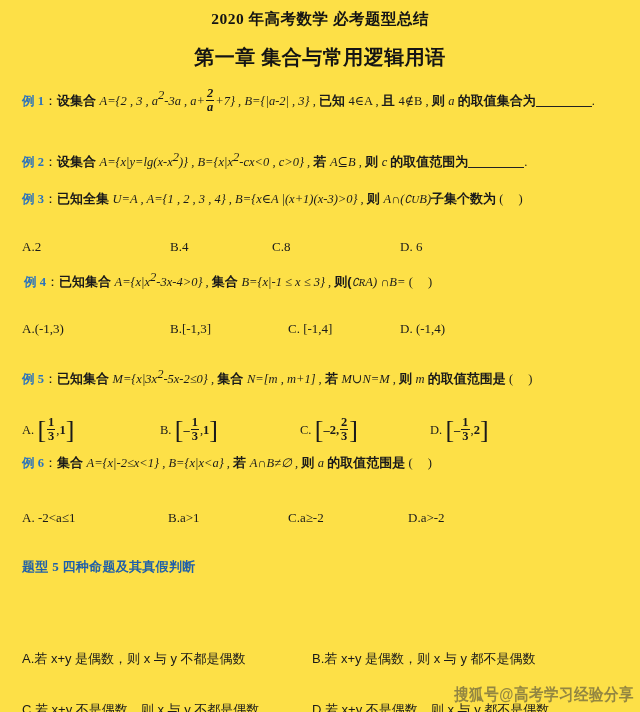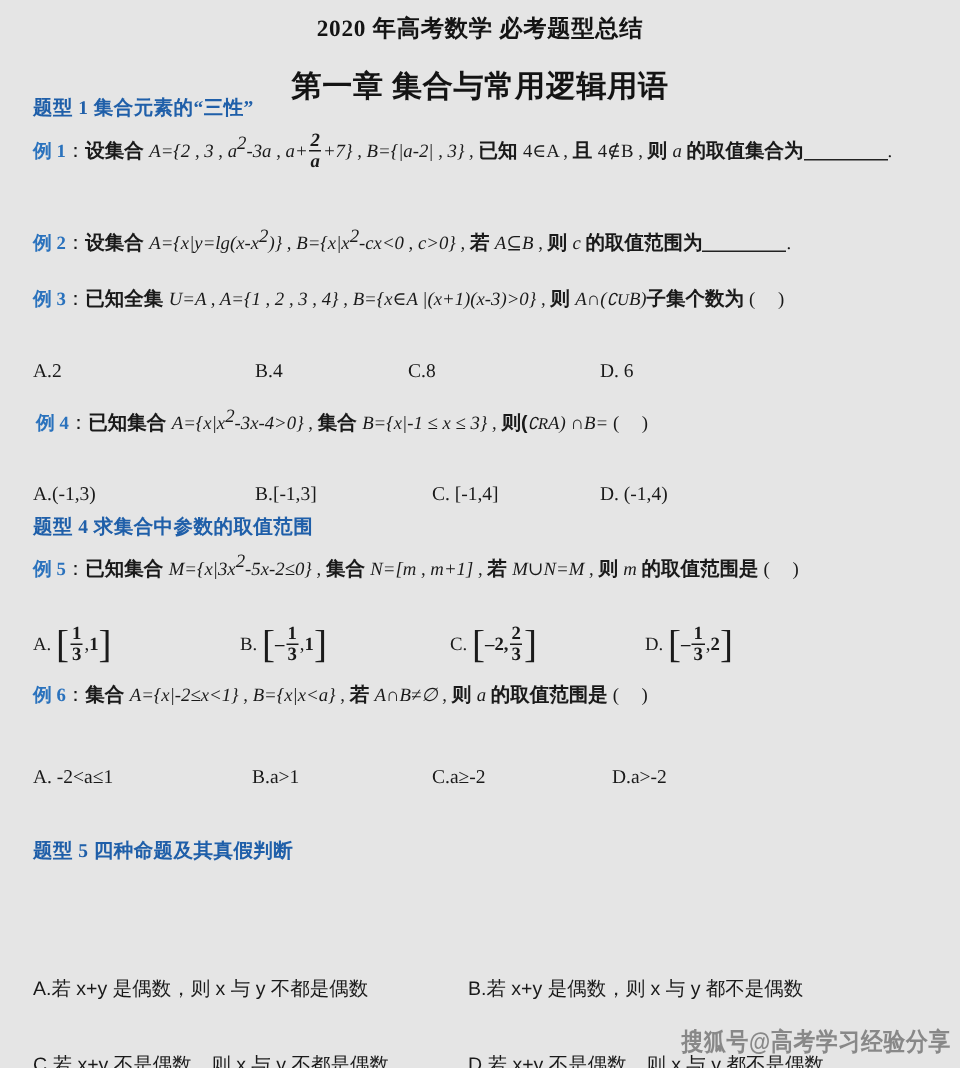--- a/index.html
+++ b/index.html
@@ -12,21 +12,21 @@
     height: 712px;
     font-family: "Liberation Serif", "DejaVu Serif", serif;
     color: #1a1a1a;
     position: relative;
     overflow: hidden;
   }
   .page {
     width: 640px;
     height: 712px;
     position: relative;
-    background: #e5e5e5;
+    background: #fde047;
     padding: 0;
     box-sizing: border-box;
   }
   
   .doc-title {
     text-align: center;
     font-weight: bold;
     font-size: 15.5px;
     letter-spacing: 0.5px;
     color: #141414;
@@ -155,21 +155,20 @@
   .abs { position: absolute; }
 </style>
 </head>
 <body>
 
 <div class="page">
 
   <div class="doc-title">2020 年高考数学  必考题型总结</div>
   <div class="chapter-title">第一章 集合与常用逻辑用语</div>
 
-  <div class="topic-head abs" style="top:63px;left:0;">题型 1  集合元素的“三性”</div>
 
   <div class="ex-line abs" style="top:88px;left:0;">
     <span class="ex-tag">例 1</span><span class="cjk" style="font-weight:normal">：</span><span class="cjk">设集合 </span><span class="mathit">A={2 , 3 , a</span><sup class="mathit">2</sup><span class="mathit">-3a , a+</span><span class="frac"><span class="num mathit">2</span><span class="den mathit">a</span></span><span class="mathit">+7} , </span><span class="mathit">B={|a-2| , 3} , </span><span class="cjk">已知 </span><span class="mathup">4∈A , </span><span class="cjk">且 </span><span class="mathup">4∉B , </span><span class="cjk">则 </span><span class="mathit">a </span><span class="cjk">的取值集合为</span><span class="blank-line"></span><span class="mathup">.</span>
   </div>
 
 
   <div class="ex-line abs" style="top:150px;left:0;">
     <span class="ex-tag">例 2</span><span class="cjk" style="font-weight:normal">：</span><span class="cjk">设集合 </span><span class="mathit">A={x|y=lg(x-x</span><sup class="mathit">2</sup><span class="mathit">)} , </span><span class="mathit">B={x|x</span><sup class="mathit">2</sup><span class="mathit">-cx&lt;0 , c&gt;0} , </span><span class="cjk">若 </span><span class="mathit">A⊆B , </span><span class="cjk">则 </span><span class="mathit">c </span><span class="cjk">的取值范围为</span><span class="blank-line"></span><span class="mathup">.</span>
   </div>
 
@@ -189,21 +188,20 @@
     <span class="ex-tag">例 4</span><span class="cjk" style="font-weight:normal">：</span><span class="cjk">已知集合 </span><span class="mathit">A={x|x</span><sup class="mathit">2</sup><span class="mathit">-3x-4&gt;0} , </span><span class="cjk">集合 </span><span class="mathit">B={x|-1 ≤ x ≤ 3} , </span><span class="cjk">则(</span><span class="sm mathit">∁R</span><span class="mathit">A) ∩B=</span>&nbsp;<span class="mathup paren-blank">(      )</span>
   </div>
 
   <div class="opt-row abs" style="top:308px;left:0;width:640px;">
     <span class="opt mathup" style="left:22px;">A.(-1,3)</span>
     <span class="opt mathup" style="left:170px;">B.[-1,3]</span>
     <span class="opt mathup" style="left:288px;">C. [-1,4]</span>
     <span class="opt mathup" style="left:400px;">D. (-1,4)</span>
   </div>
 
-  <div class="topic-head abs" style="top:342px;left:0;">题型 4  求集合中参数的取值范围</div>
 
   <div class="ex-line abs" style="top:367px;left:0;">
     <span class="ex-tag">例 5</span><span class="cjk" style="font-weight:normal">：</span><span class="cjk">已知集合 </span><span class="mathit">M={x|3x</span><sup class="mathit">2</sup><span class="mathit">-5x-2≤0} , </span><span class="cjk">集合 </span><span class="mathit">N=[m , m+1] , </span><span class="cjk">若 </span><span class="mathit">M∪N=M , </span><span class="cjk">则 </span><span class="mathit">m </span><span class="cjk">的取值范围是</span>&nbsp;<span class="mathup paren-blank">(      )</span>
   </div>
 
   <div class="opt-row abs" style="top:398px;left:0;width:640px;height:46px;">
 
     <span class="opt" style="left:22px;top:6px;">
       <span class="mathup">A.</span>
       <span class="brkgrp">

